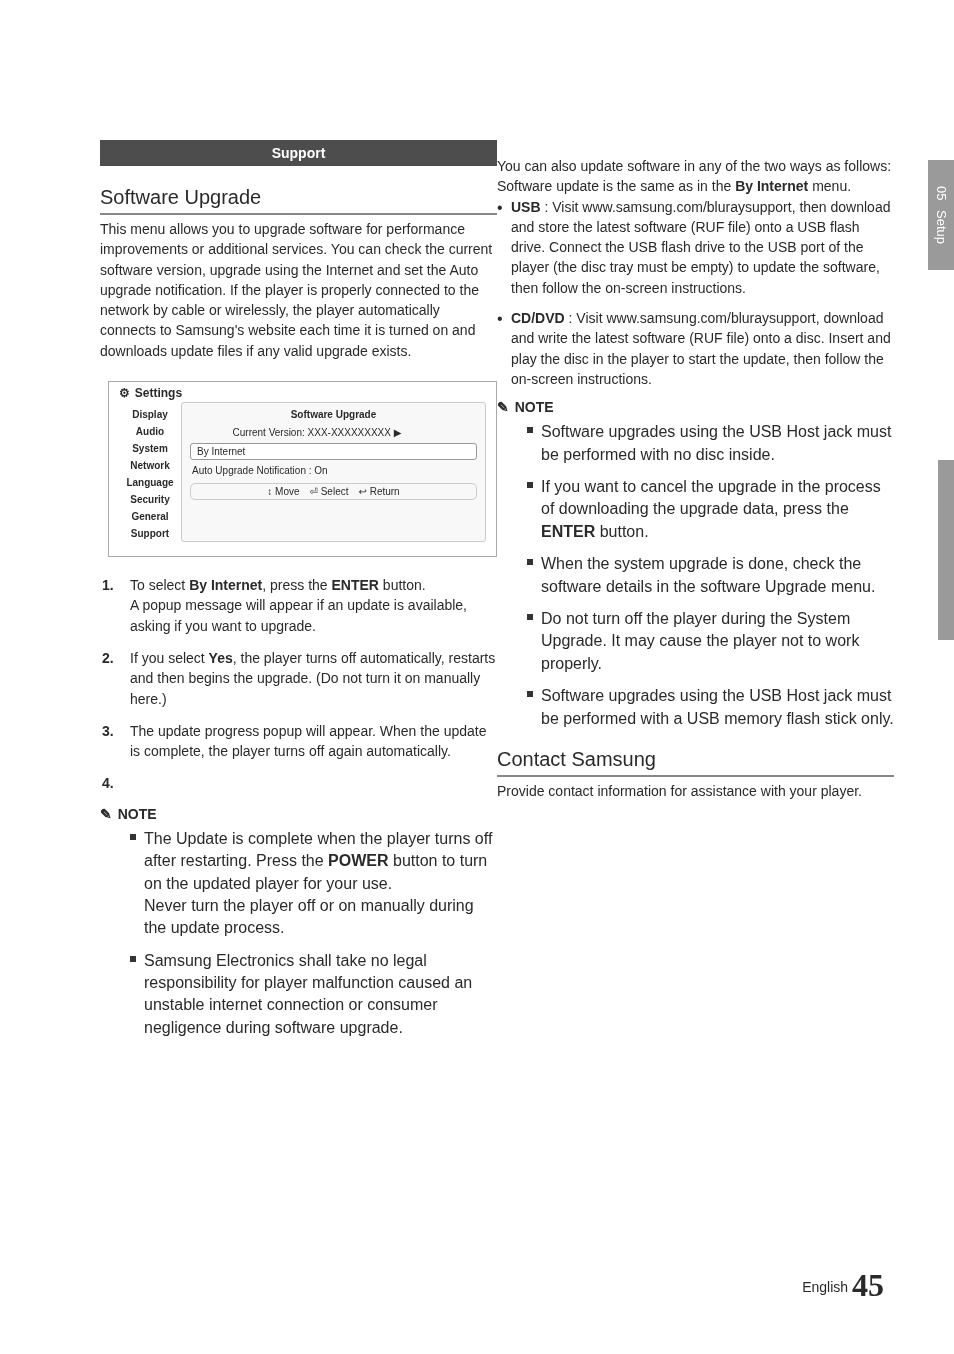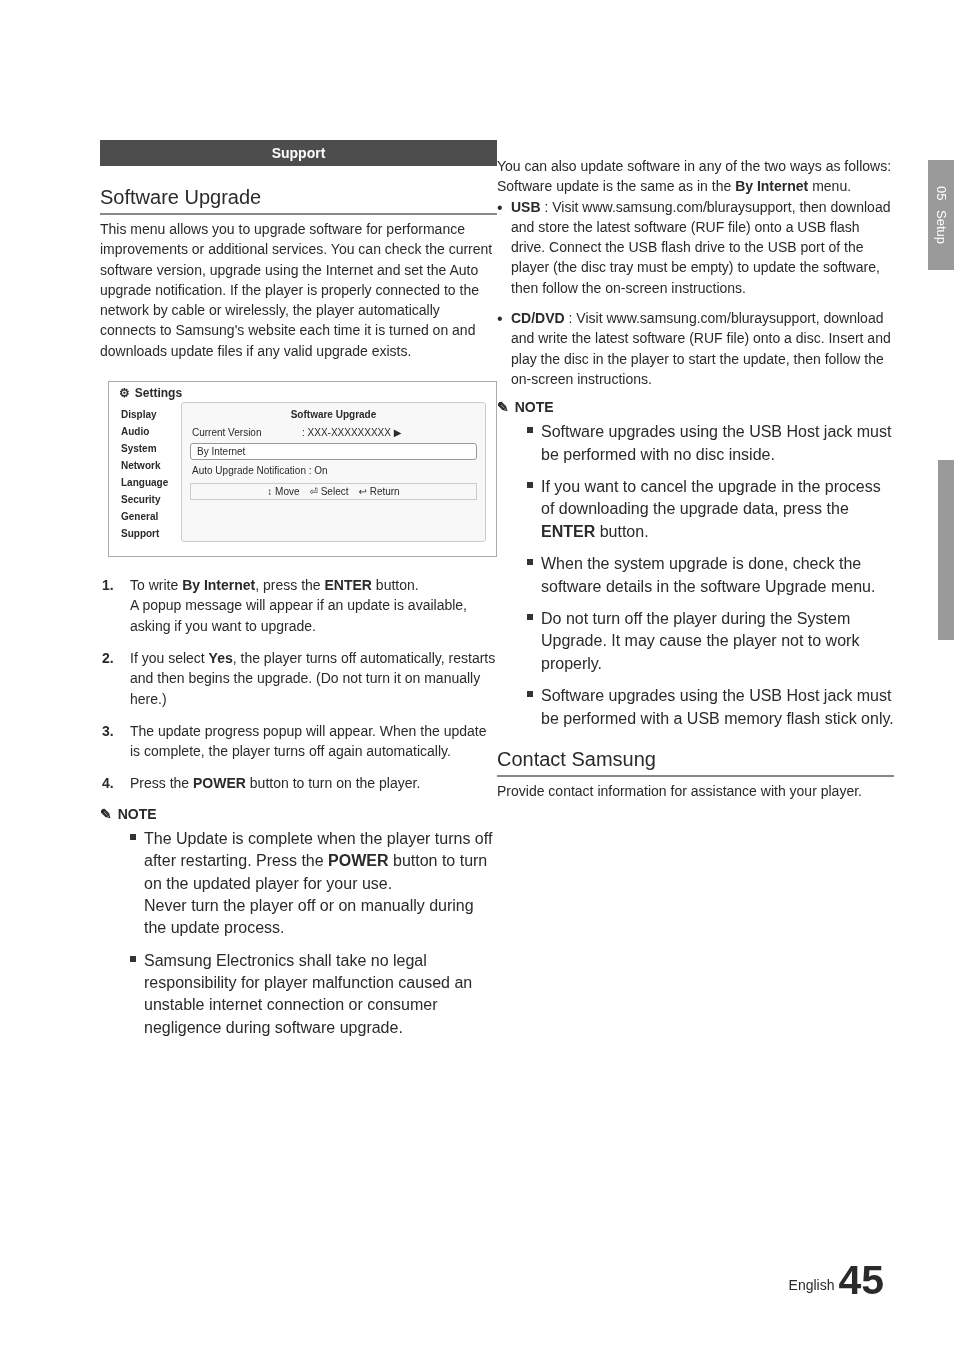--- a/index.html
+++ b/index.html
@@ -81,52 +81,53 @@
     .sshot-body {
       display: flex;
       padding: 0 10px 14px 10px;
     }
     .sshot-side {
       width: 62px;
       font-size: 10px;
       font-weight: bold;
       padding-top: 4px;
     }
-    .sshot-side div { padding: 3px 2px; }
+    .sshot-side div { padding: 3px 2px; text-align: center; }
     .sshot-panel {
       border: 1px solid #ccc;
       flex: 1;
       background: #f8f8f8;
       font-size: 10px;
       padding: 2px 0 6px 0;
       border-radius: 3px;
     }
     .sshot-panel .title {
       text-align: center;
       font-weight: bold;
       padding: 4px 0;
     }
     .sshot-panel .row {
       display: flex;
       padding: 3px 10px;
+      text-align: right;
     }
     .sshot-panel .lbl { width: 110px; }
     .sshot-panel .boxed {
       border: 1px solid #999;
       background: #fff;
       border-radius: 3px;
       margin: 2px 8px;
       padding: 2px 6px;
     }
     .sshot-hints {
       display: flex;
       justify-content: center;
       gap: 10px;
       border: 1px solid #ccc;
-      border-radius: 0;
+      border-radius: 5px;
       margin: 4px 8px 0 8px;
       padding: 2px;
     }
     ol.steps {
       margin: 10px 0 0 2px;
       padding-left: 0;
     }
     ol.steps li {
       display: flex;
       gap: 10px;
@@ -183,23 +184,24 @@
       top: -1px;
       font-size: 16px;
     }
     .footer {
       position: absolute;
       bottom: 50px;
       right: 70px;
       font-size: 14px;
     }
     .footer .pn {
-      font-size: 41px;
+      font-size: 32px;
       font-weight: bold;
       vertical-align: -4px;
+      font-family: Liberation Serif, serif;
     }
   </style>
 </head>
 <body>
 
 <div class="side-tab">
   <span>05</span>
   <span>Setup</span>
 </div>
 <div class="side-stub"></div>
@@ -243,34 +245,33 @@
             <span>⏎ Select</span>
             <span>↩ Return</span>
           </div>
         </div>
       </div>
     </div>
 
     <ol class="steps">
       <li>
         <span class="num">1.</span>
-        <span><span>To write </span><b>By Internet</b><span>, press the </span><b>ENTER</b><span style="white-space:pre-line"> button.
+        <span><span>To select </span><b>By Internet</b><span>, press the </span><b>ENTER</b><span style="white-space:pre-line"> button.
 A popup message will appear if an update is available, asking if you want to upgrade.</span></span>
       </li>
       <li>
         <span class="num">2.</span>
         <span><span>If you select </span><b>Yes</b><span>, the player turns off automatically, restarts and then begins the upgrade. (Do not turn it on manually here.)</span></span>
       </li>
       <li>
         <span class="num">3.</span>
         <span>The update progress popup will appear. When the update is complete, the player turns off again automatically.</span>
       </li>
       <li>
         <span class="num">4.</span>
-        <span><span>Press the </span><b>POWER</b><span> button to turn on the player.</span></span>
       </li>
     </ol>
 
     <div class="note-label">
       <span class="note-icon">✎</span>
       <span>NOTE</span>
     </div>
     <ul class="notes">
       <li><span>The Update is complete when the player turns off after restarting. Press the </span><b>POWER</b><span style="white-space:pre-line"> button to turn on the updated player for your use.
 Never turn the player off or on manually during the update process.</span></li>

